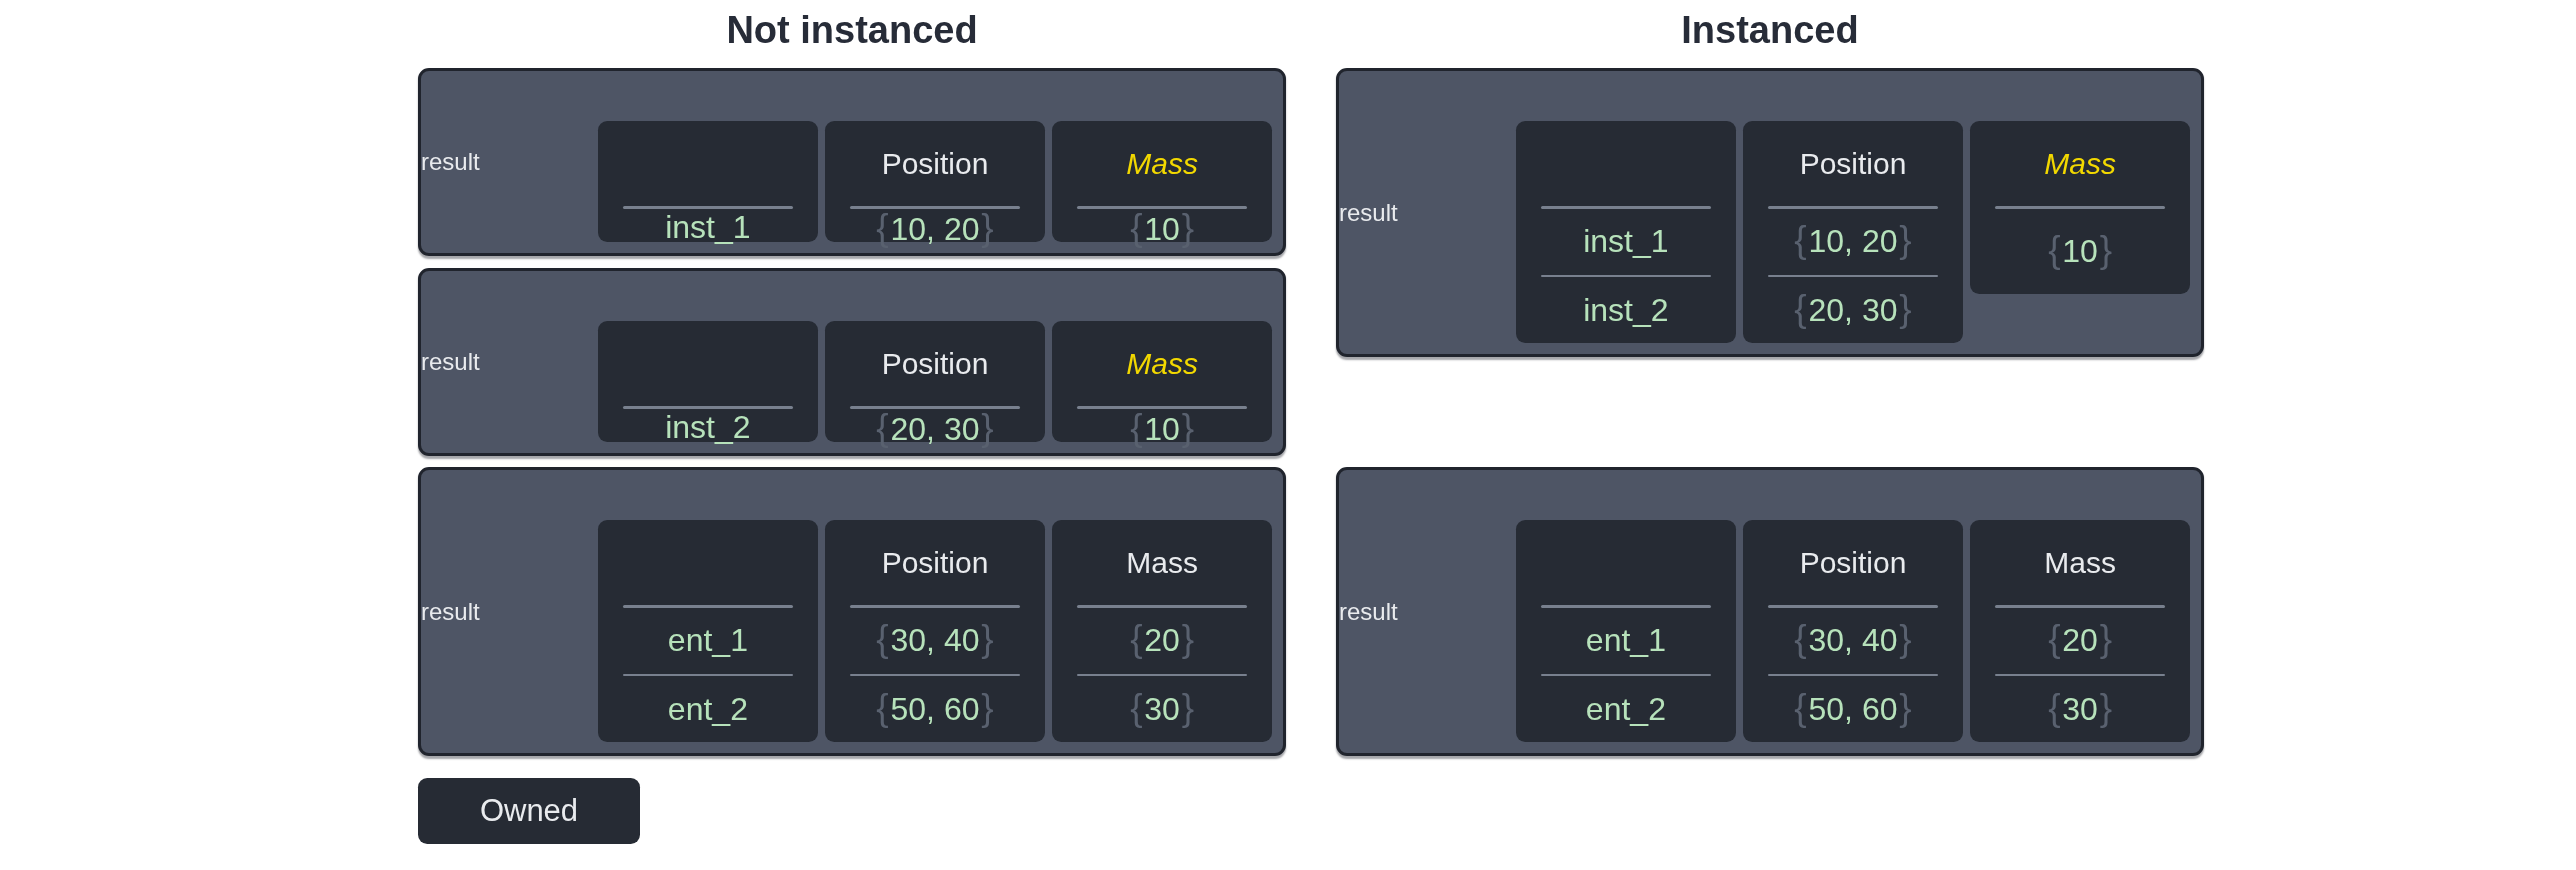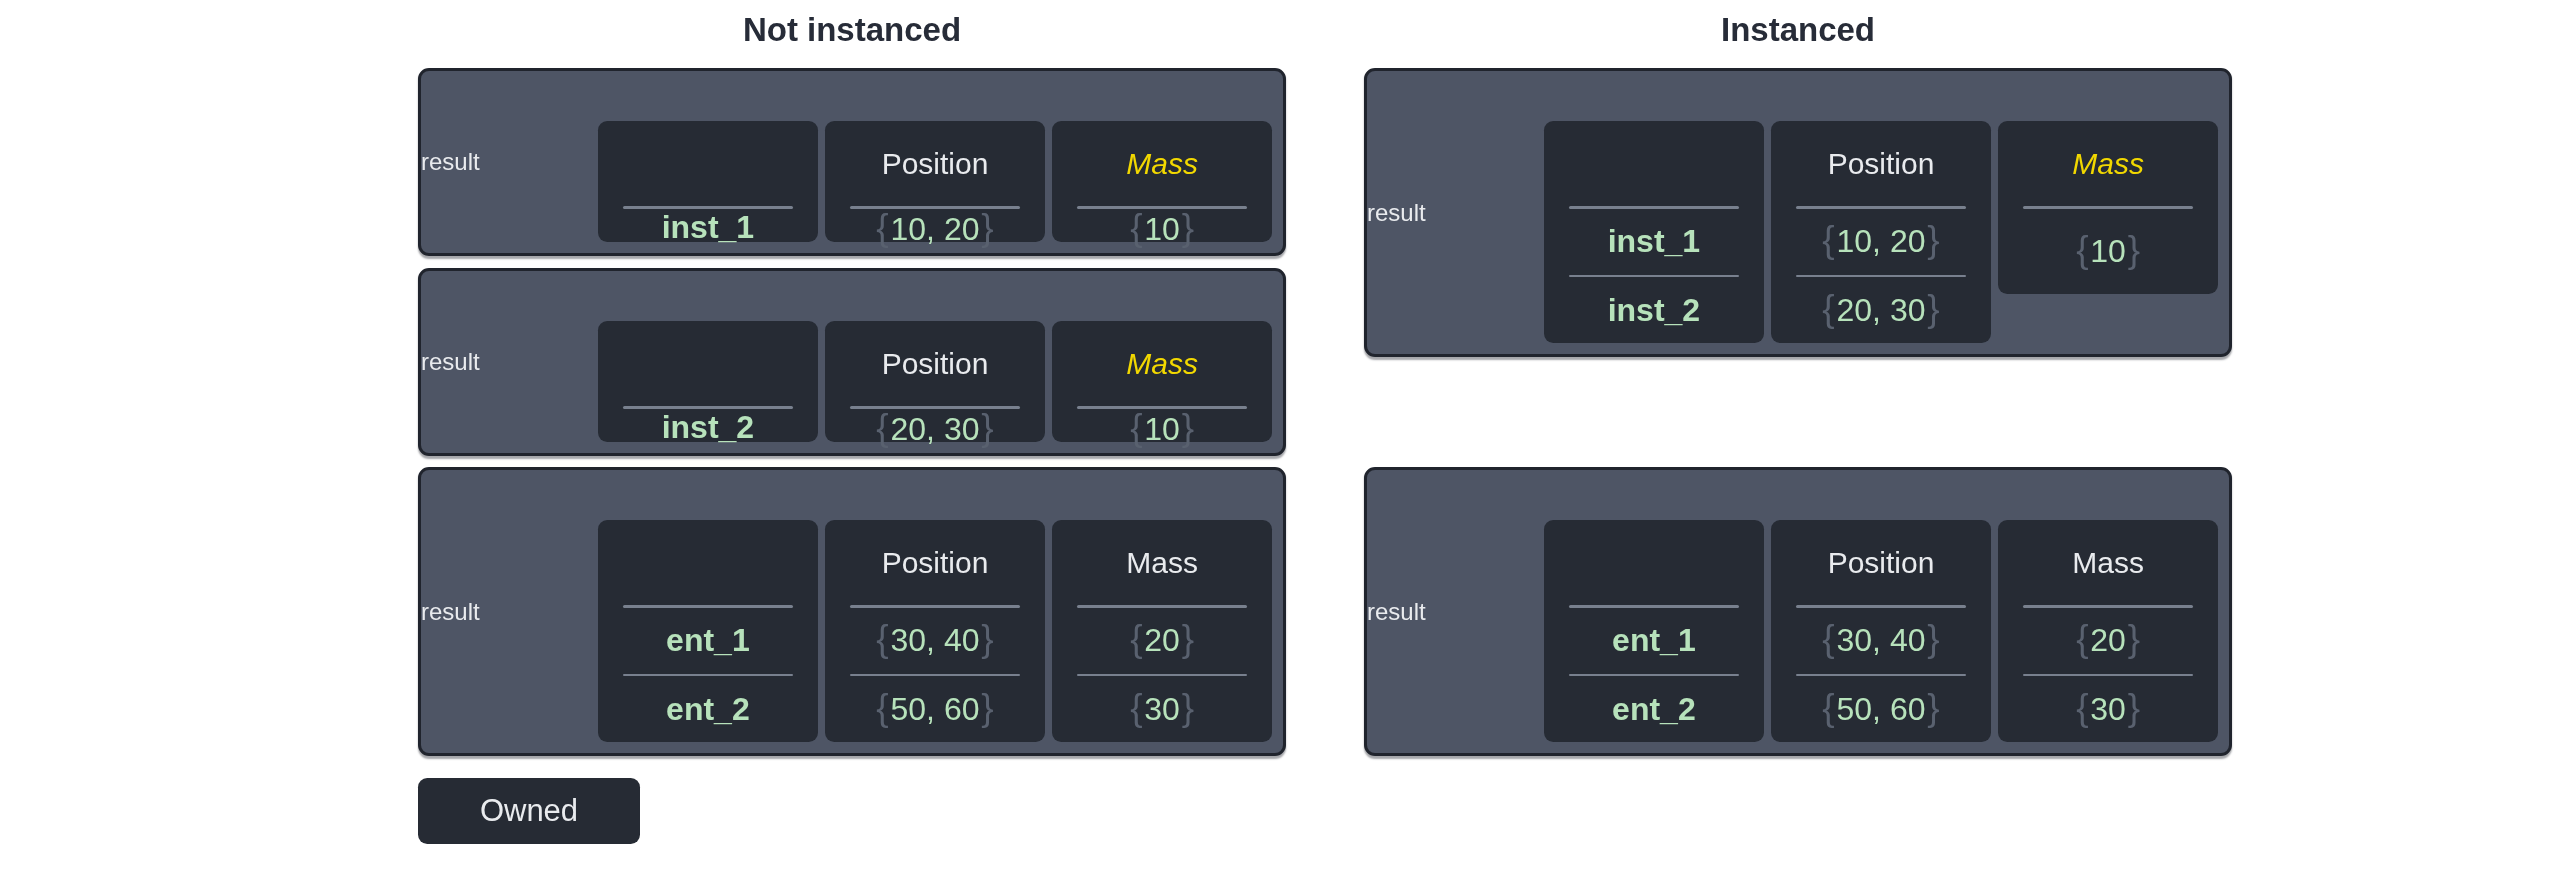--- a/index.html
+++ b/index.html
@@ -17,25 +17,25 @@
   *{box-sizing:border-box;margin:0;padding:0;}
   html,body{background:var(--bg);}
   body{
     position:relative;
     width:2576px;height:870px;
     overflow:hidden;
     font-family:"Liberation Sans",sans-serif;
   }
   .group{position:absolute;top:0;}
   .group-left{left:418px;width:868px;}
-  .group-right{left:1364px;width:868px;}
+  .group-right{left:1336px;width:868px;}
   .group-title{
     margin:5.5px 0 14.7px;
     text-align:center;
-    font-size:33px;line-height:48px;font-weight:700;
+    font-size:38px;line-height:48px;font-weight:700;
     color:var(--title);
   }
   .qtable{
     display:flex;
     background:var(--panel);
     border:3.7px solid var(--pborder);
     border-radius:11px;
     box-shadow:0 2.8px 1.8px rgba(32,36,45,0.4);
   }
   .h1{height:188px;}
@@ -70,21 +70,21 @@
     height:2.8px;width:77%;
     margin:0 auto;
     background:var(--divider);
     border-radius:1.8px;
   }
   .cell-row{
     flex:1;
     display:flex;align-items:center;justify-content:center;
     font-size:32px;
   }
-  .cell-row.name{color:var(--green);font-weight:bold;}
+  .cell-row.name{color:var(--green);}
   .cell-row.value .val{color:var(--green);}
   .brace{
     color:var(--brace);
     font-size:37px;
     padding:0 1.8px;
     position:relative;top:-1.8px;
   }
   .legend{display:flex;gap:18px;margin-top:22px;}
   .legend-chip{
     width:222px;height:66px;

